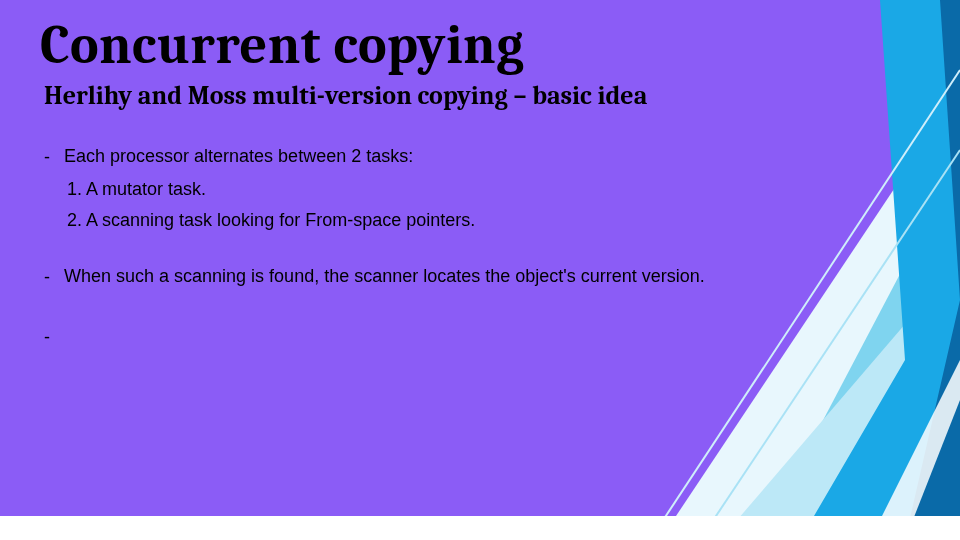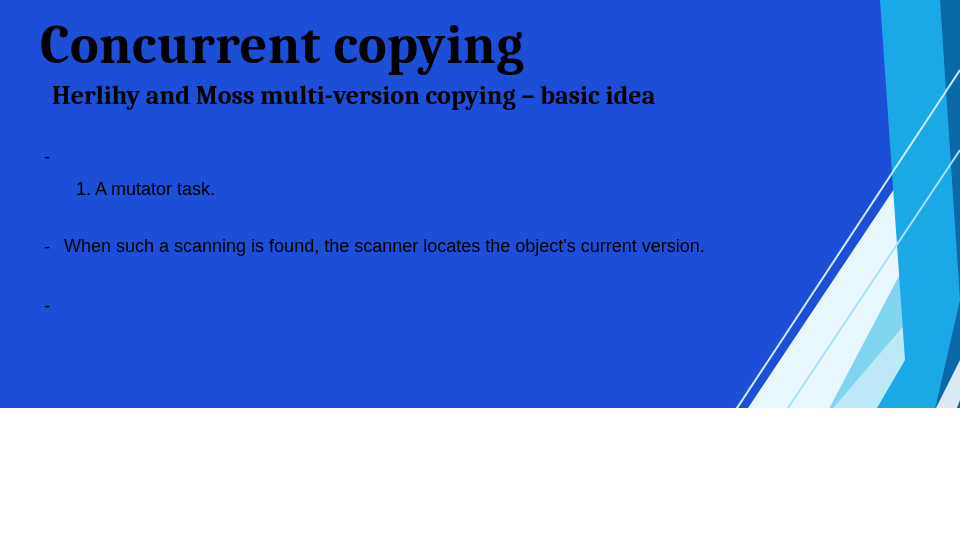--- a/index.html
+++ b/index.html
@@ -8,22 +8,22 @@
     width: 960px;
     height: 540px;
     overflow: hidden;
     font-family: "Segoe UI", "Helvetica Neue", Arial, sans-serif;
     background: #fff;
     color: #000;
   }
   .slide {
     position: relative;
     width: 960px;
-    height: 408px;
-    background: #1d4ed8;
+    height: 516px;
+    background: #8b5cf6;
   }
 
   
   .bg {
     position: absolute;
     inset: 0;
     overflow: hidden;
     pointer-events: none;
   }
   .bg svg { position: absolute; top: 0; left: 0; }
@@ -39,41 +39,41 @@
     font-weight: 700;
     font-size: 54px;
     line-height: 1.05;
     margin: 0;
     letter-spacing: 0.5px;
   }
   .subtitle {
     font-family: Cambria, Georgia, "Times New Roman", serif;
     font-weight: 700;
     font-size: 26px;
-    margin: 6px 0 0 12px;
+    margin: 6px 0 0 4px;
   }
 
   .body {
     margin-top: 34px;
     font-size: 18px;
     line-height: 1.25;
   }
   .bullet {
     display: flex;
     align-items: flex-start;
     gap: 14px;
     margin-bottom: 10px;
   }
   .bullet .dash {
     min-width: 10px;
     text-align: right;
     padding-top: 1px;
   }
   .sub {
-    margin-left: 36px;
+    margin-left: 27px;
     margin-top: 8px;
     margin-bottom: 8px;
   }
   .gap { height: 26px; }
 </style>
 </head>
 <body>
 
 <div class="slide">
 
@@ -98,22 +98,24 @@
   </div>
 
   <div class="content">
     <h1 class="title">Concurrent copying</h1>
     <h2 class="subtitle">Herlihy and Moss multi-version copying – basic idea</h2>
 
     <div class="body">
 
       <div class="bullet">
         <div class="dash">-</div>
+        <div>Each processor alternates between 2 tasks:</div>
       </div>
       <div class="sub">1. A mutator task.</div>
+      <div class="sub">2. A scanning task looking for From-space pointers.</div>
 
       <div class="gap"></div>
 
       <div class="bullet">
         <div class="dash">-</div>
         <div>When such a scanning is found, the scanner locates the object's current version.</div>
       </div>
 
       <div class="gap"></div>
 

